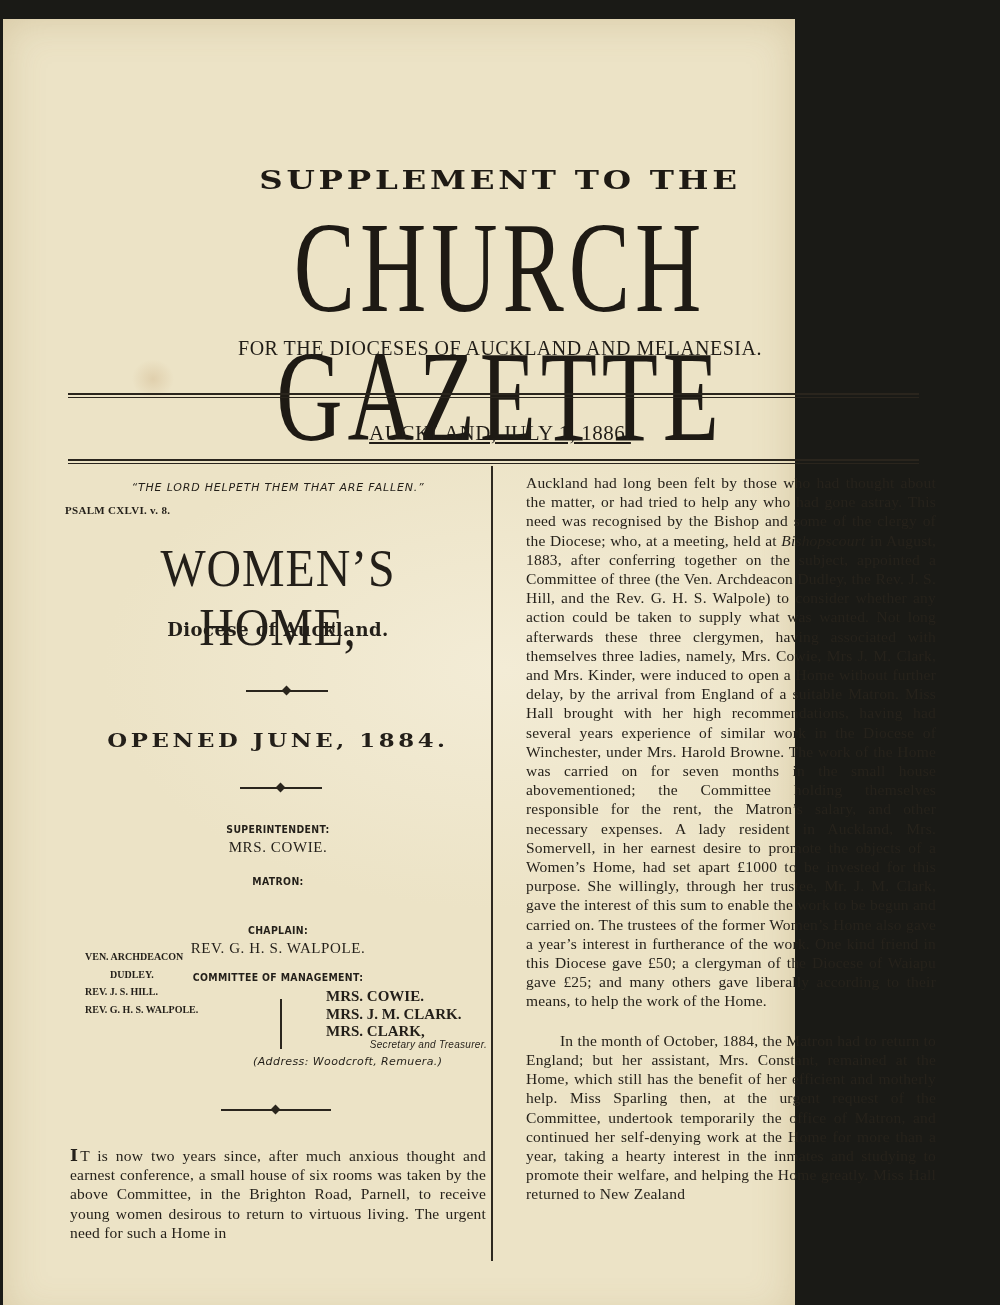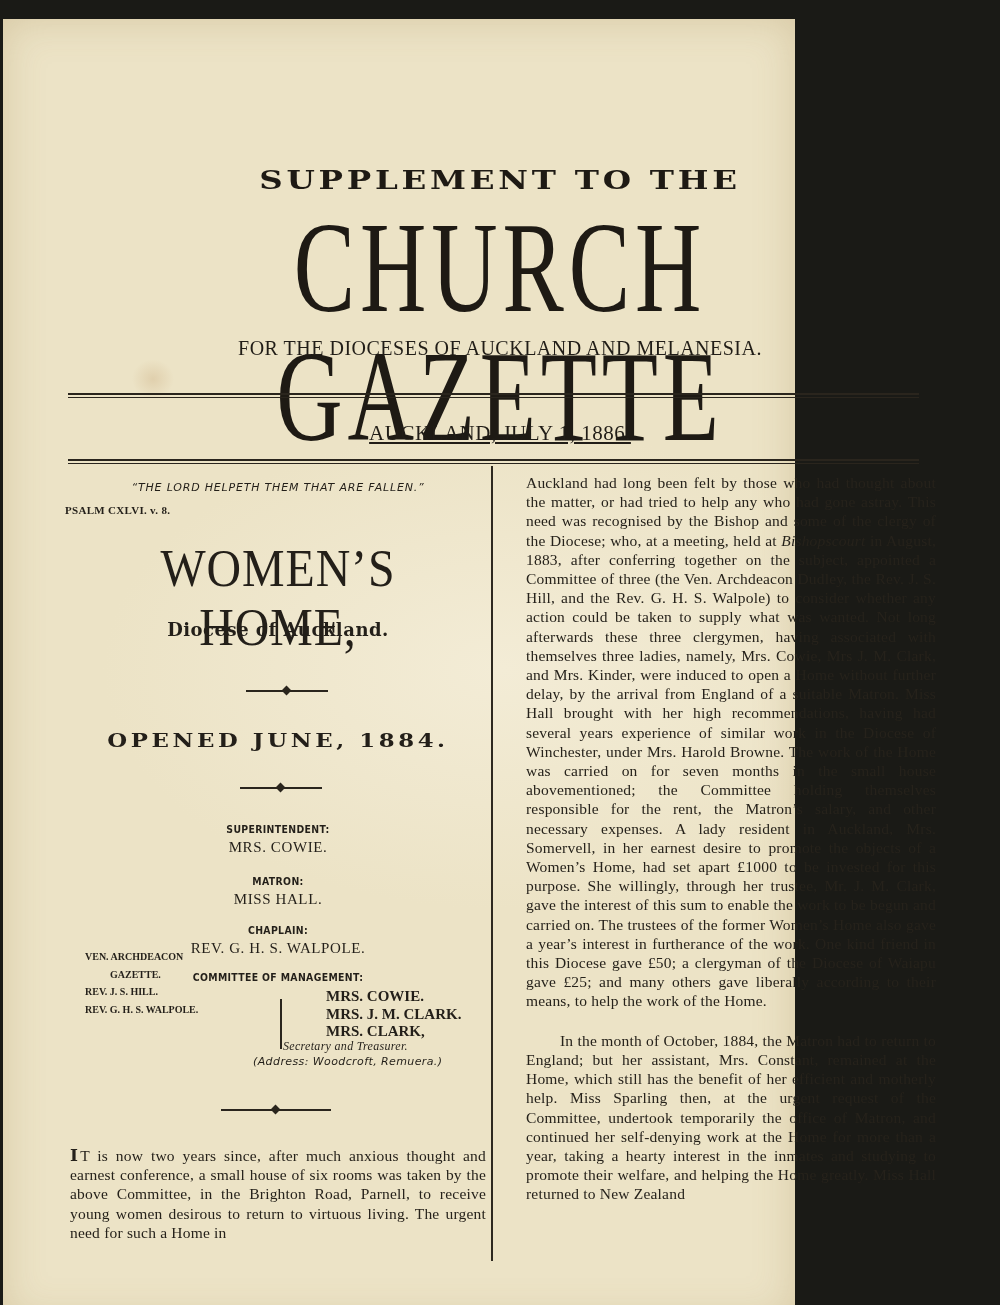--- a/index.html
+++ b/index.html
@@ -100,22 +100,22 @@
   .mat-name { top: 872px; }
   .chap-label { top: 905px; }
   .chap-name { top: 921px; }
   .comm-label { top: 952px; }
 
   .comm-left { left: 82px; top: 929px; width: 200px; font-size: 10px; line-height: 17.5px; font-weight: bold; }
   .comm-left .indent { padding-left: 25px; }
   .comm-divider { left: 277px; top: 980px; width: 1.5px; height: 50px; background: #2a251d; }
   .comm-right { left: 323px; top: 969px; width: 170px; font-size: 15px; line-height: 17.5px; font-weight: bold; }
   .comm-sec {
-    left: 280px; width: 204px; top: 1020px; 
-    font-family: Liberation Serif, serif; font-style: italic; font-size: 12px; letter-spacing: 0.3px;
+    left: 280px; width: 204px; top: 1020px; text-align: right;
+    font-family: Liberation Sans, sans-serif; font-style: italic; font-size: 10px; letter-spacing: 0.3px;
   }
   .comm-addr {
     left: 250px; width: 220px; top: 1036px; text-align: left;
     font-family: "DejaVu Sans", sans-serif; font-style: italic; font-size: 11px; letter-spacing: 0.4px;
   }
 
   .body-text {
     font-size: 15.5px; line-height: 19.2px; text-align: justify; letter-spacing: 0.2px;
     color: #26221b;
   }
@@ -154,28 +154,27 @@
   </div>
   <div class="el lcol opened">OPENED JUNE, 1884.</div>
   <div class="el ornament orn2">
     <span class="line"></span>
     <span class="diamond"></span>
   </div>
 
   <div class="el lcol role-label sup-label">SUPERINTENDENT:</div>
   <div class="el lcol role-name sup-name">MRS. COWIE.</div>
   <div class="el lcol role-label mat-label">MATRON:</div>
-  <div class="el lcol role-name mat-name">MISS HALL.</div>
   <div class="el lcol role-label chap-label">CHAPLAIN:</div>
   <div class="el lcol role-name chap-name">REV. G. H. S. WALPOLE.</div>
   <div class="el lcol role-label comm-label">COMMITTEE OF MANAGEMENT:</div>
 
   <div class="el comm-left">
     <div>VEN. ARCHDEACON</div>
-    <div class="indent">GAZETTE.</div>
+    <div class="indent">DUDLEY.</div>
     <div>REV. J. S. HILL.</div>
     <div>REV. G. H. S. WALPOLE.</div>
   </div>
   <div class="el comm-divider"></div>
   <div class="el comm-right">
     <div>MRS. COWIE.</div>
     <div>MRS. J. M. CLARK.</div>
     <div>MRS. CLARK,</div>
   </div>
   <div class="el comm-sec">Secretary and Treasurer.</div>

